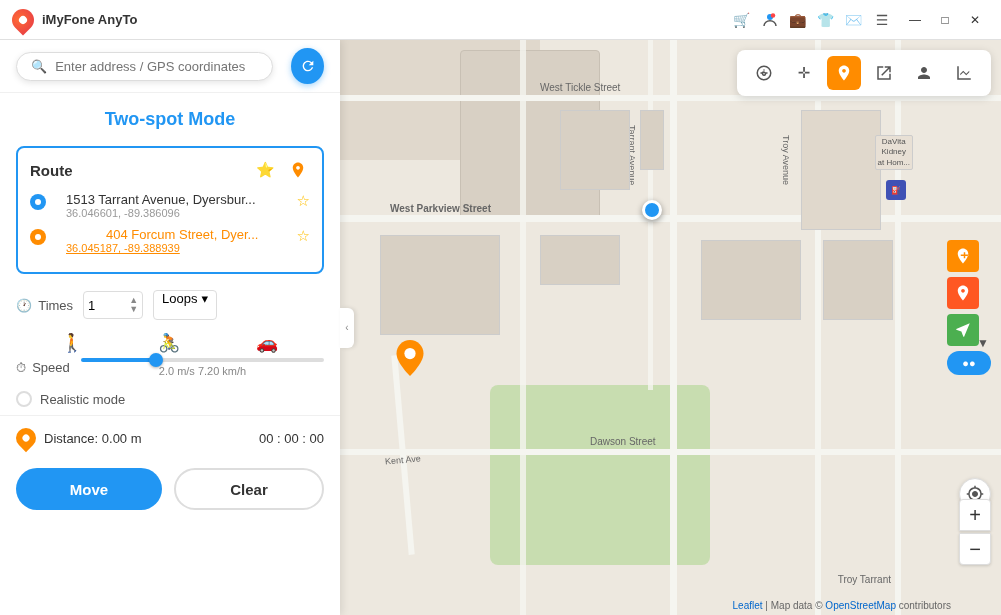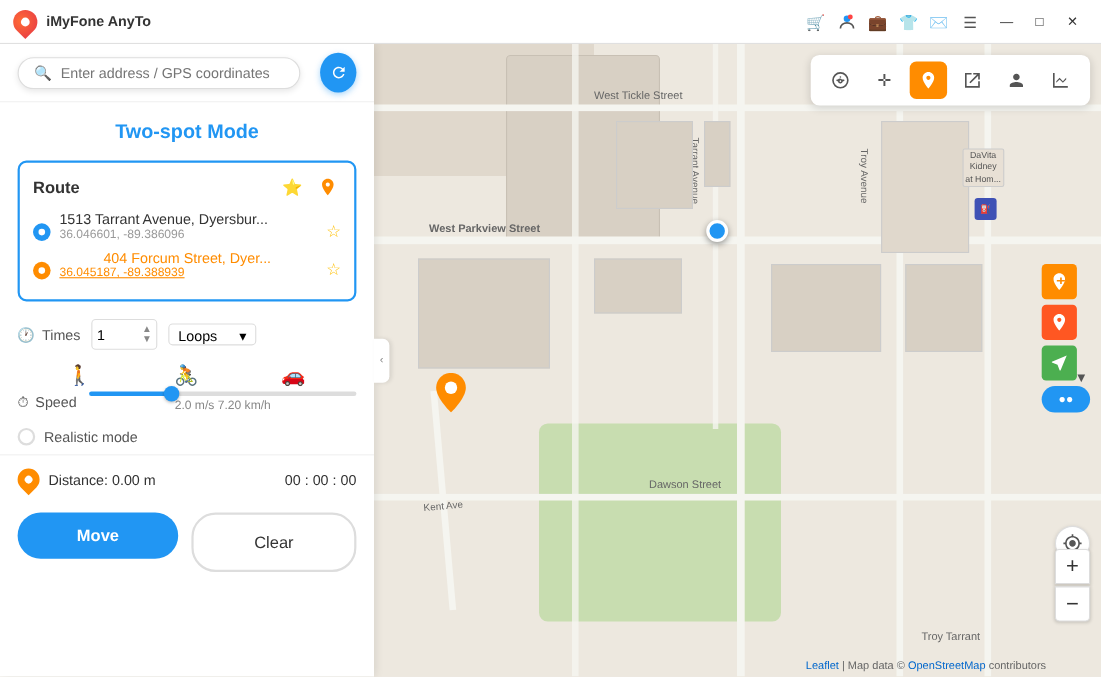--- a/index.html
+++ b/index.html
@@ -160,23 +160,23 @@
     }
     .route-action-btn {
       width: 24px; height: 24px;
       display: flex; align-items: center; justify-content: center;
       cursor: pointer;
       font-size: 15px;
     }
 
     .waypoint {
       display: flex;
-      align-items: flex-end;
+      align-items: flex-start;
       margin-bottom: 8px;
-      gap: 8px;
+      gap: 20px;
     }
     .waypoint-icon {
       width: 16px; height: 16px;
       border-radius: 50%;
       flex-shrink: 0;
       margin-top: 2px;
       display: flex; align-items: center; justify-content: center;
     }
     .waypoint-icon.blue { background: #2196f3; }
     .waypoint-icon.orange { background: #ff8c00; }
@@ -221,28 +221,28 @@
       text-align: center;
       font-size: 13px;
       display: flex; align-items: center; justify-content: space-between;
       padding: 0 4px;
       background: white;
       cursor: pointer;
     }
     .times-stepper { display: flex; flex-direction: column; }
     .step-btn { font-size: 9px; line-height: 1; cursor: pointer; color: #888; }
     .loop-select {
-      height: 20px;
+      height: 30px;
       border: 1px solid #ddd;
       border-radius: 4px;
       font-size: 13px;
       padding: 0 8px;
       background: white;
       cursor: pointer;
-      display: flex; align-items: flex-end; gap: 20px;
+      display: flex; align-items: flex-start; gap: 4px;
     }
 
     
     .speed-section {
       padding: 4px 16px 8px;
     }
     .speed-icons {
       display: flex;
       justify-content: space-around;
       margin-bottom: 4px;
@@ -343,27 +343,27 @@
       background: #2196f3;
       color: white;
       border: none;
       border-radius: 22px;
       font-size: 15px;
       font-weight: 600;
       cursor: pointer;
     }
     .btn-clear {
       flex: 1;
-      height: 54px;
+      height: 42px;
       background: white;
       color: #333;
       border: 2px solid #ddd;
       border-radius: 22px;
       font-size: 15px;
-      font-weight: 400;
+      font-weight: 700;
       cursor: pointer;
     }
 
     
     .collapse-btn {
       position: absolute;
       right: -14px;
       top: 50%;
       transform: translateY(-50%);
       width: 14px; height: 40px;

